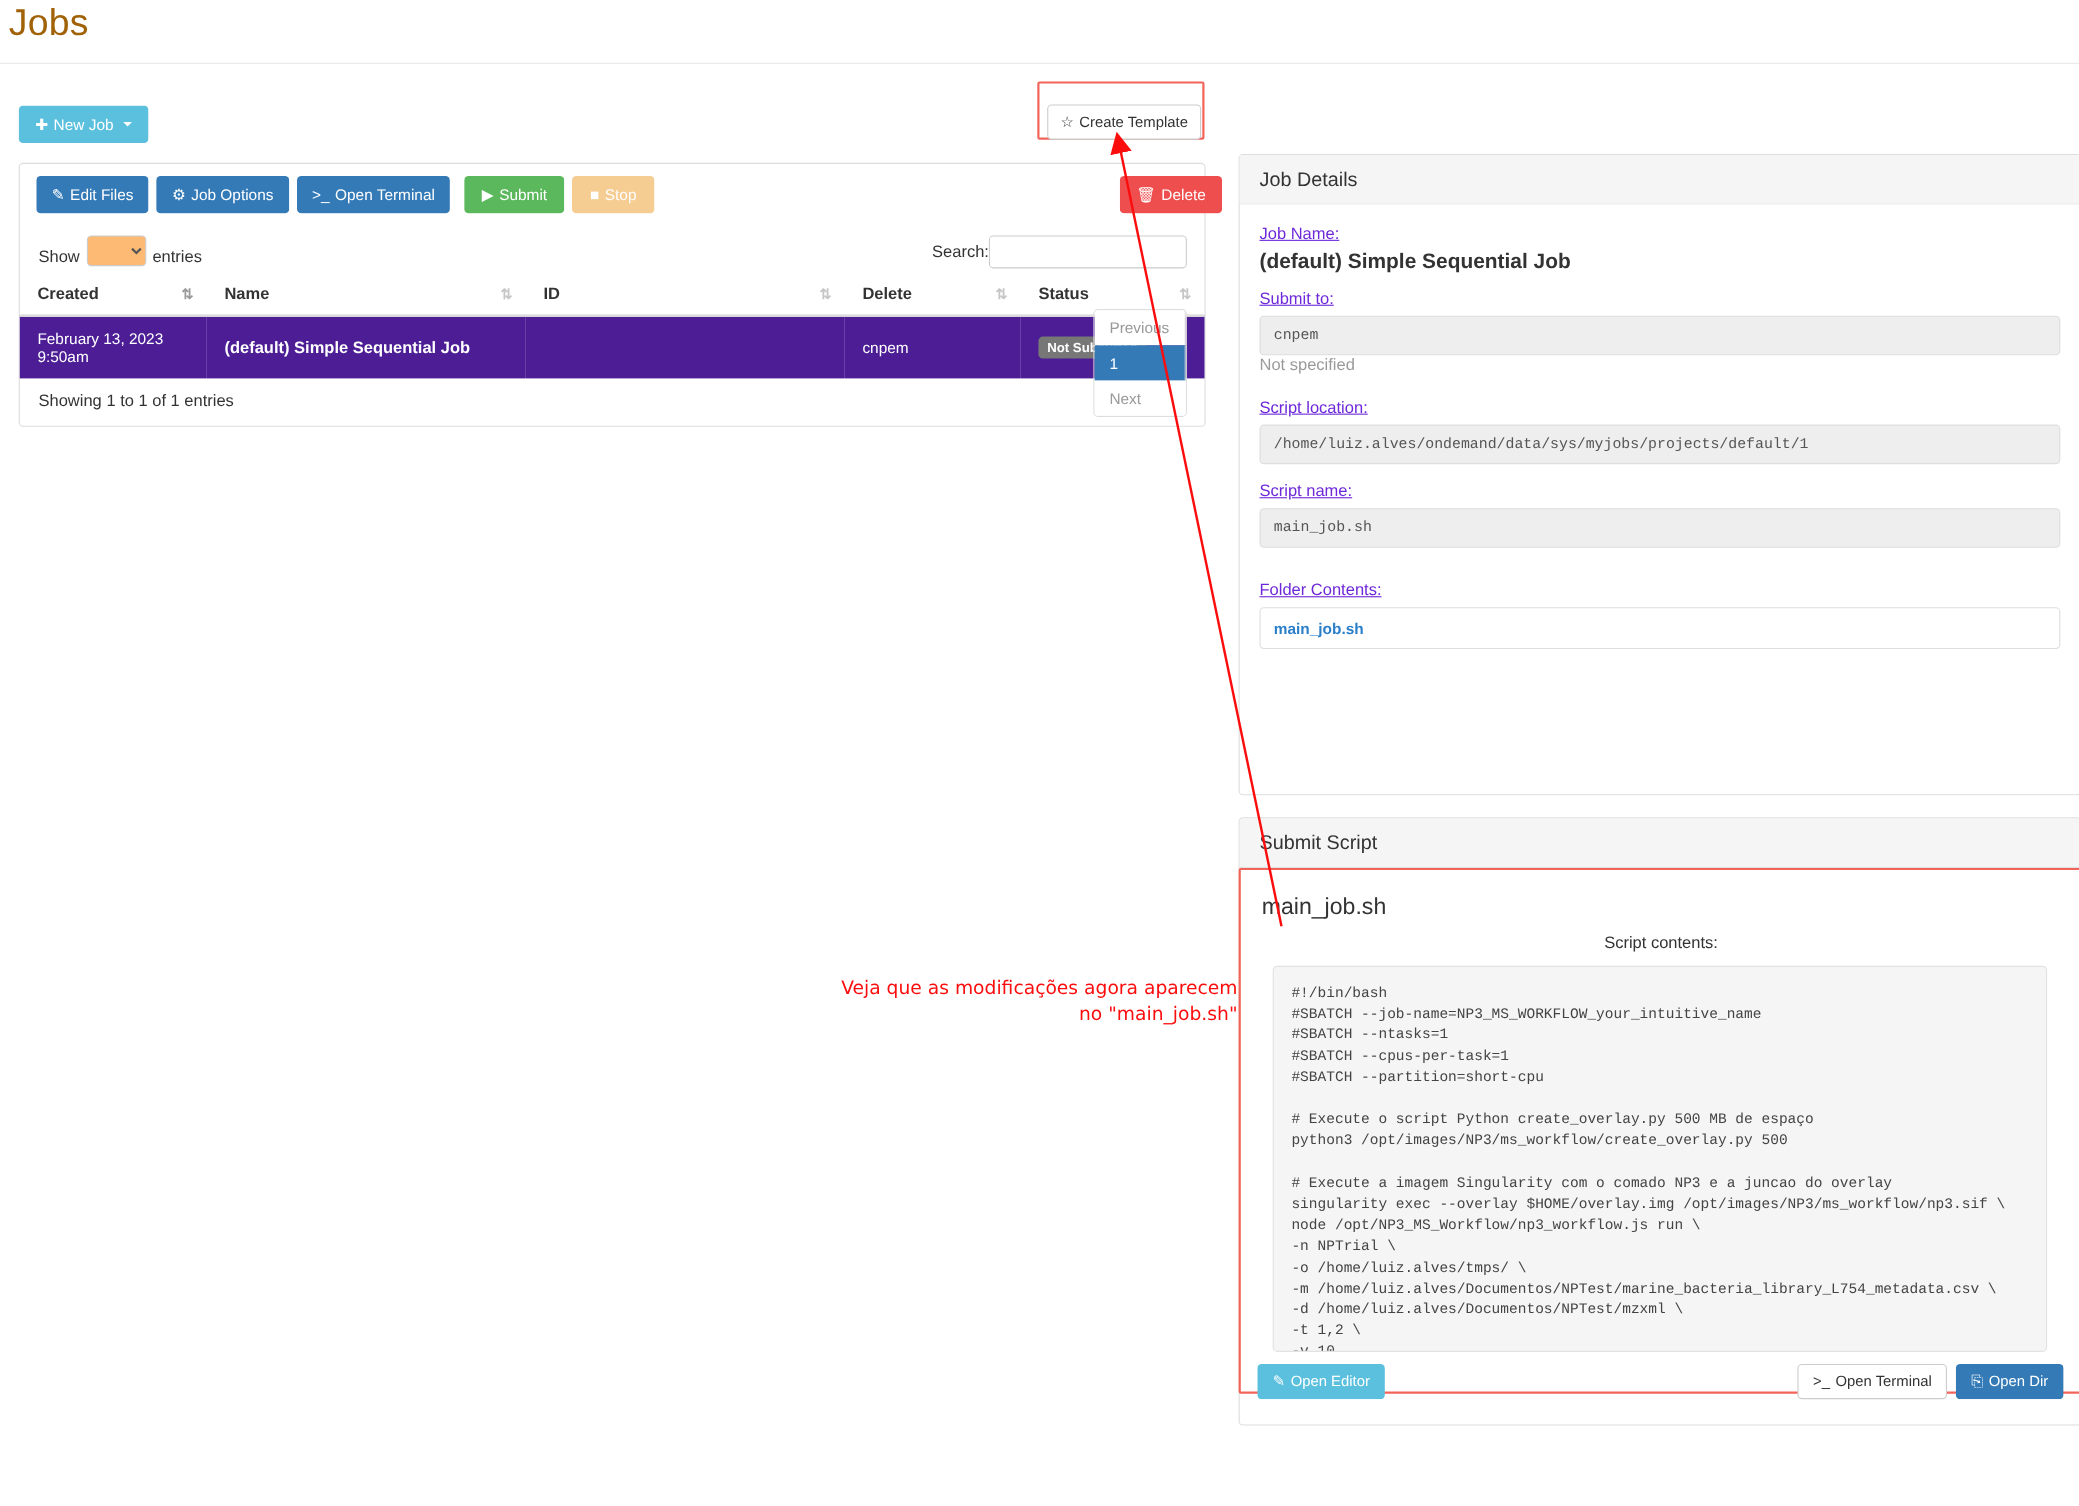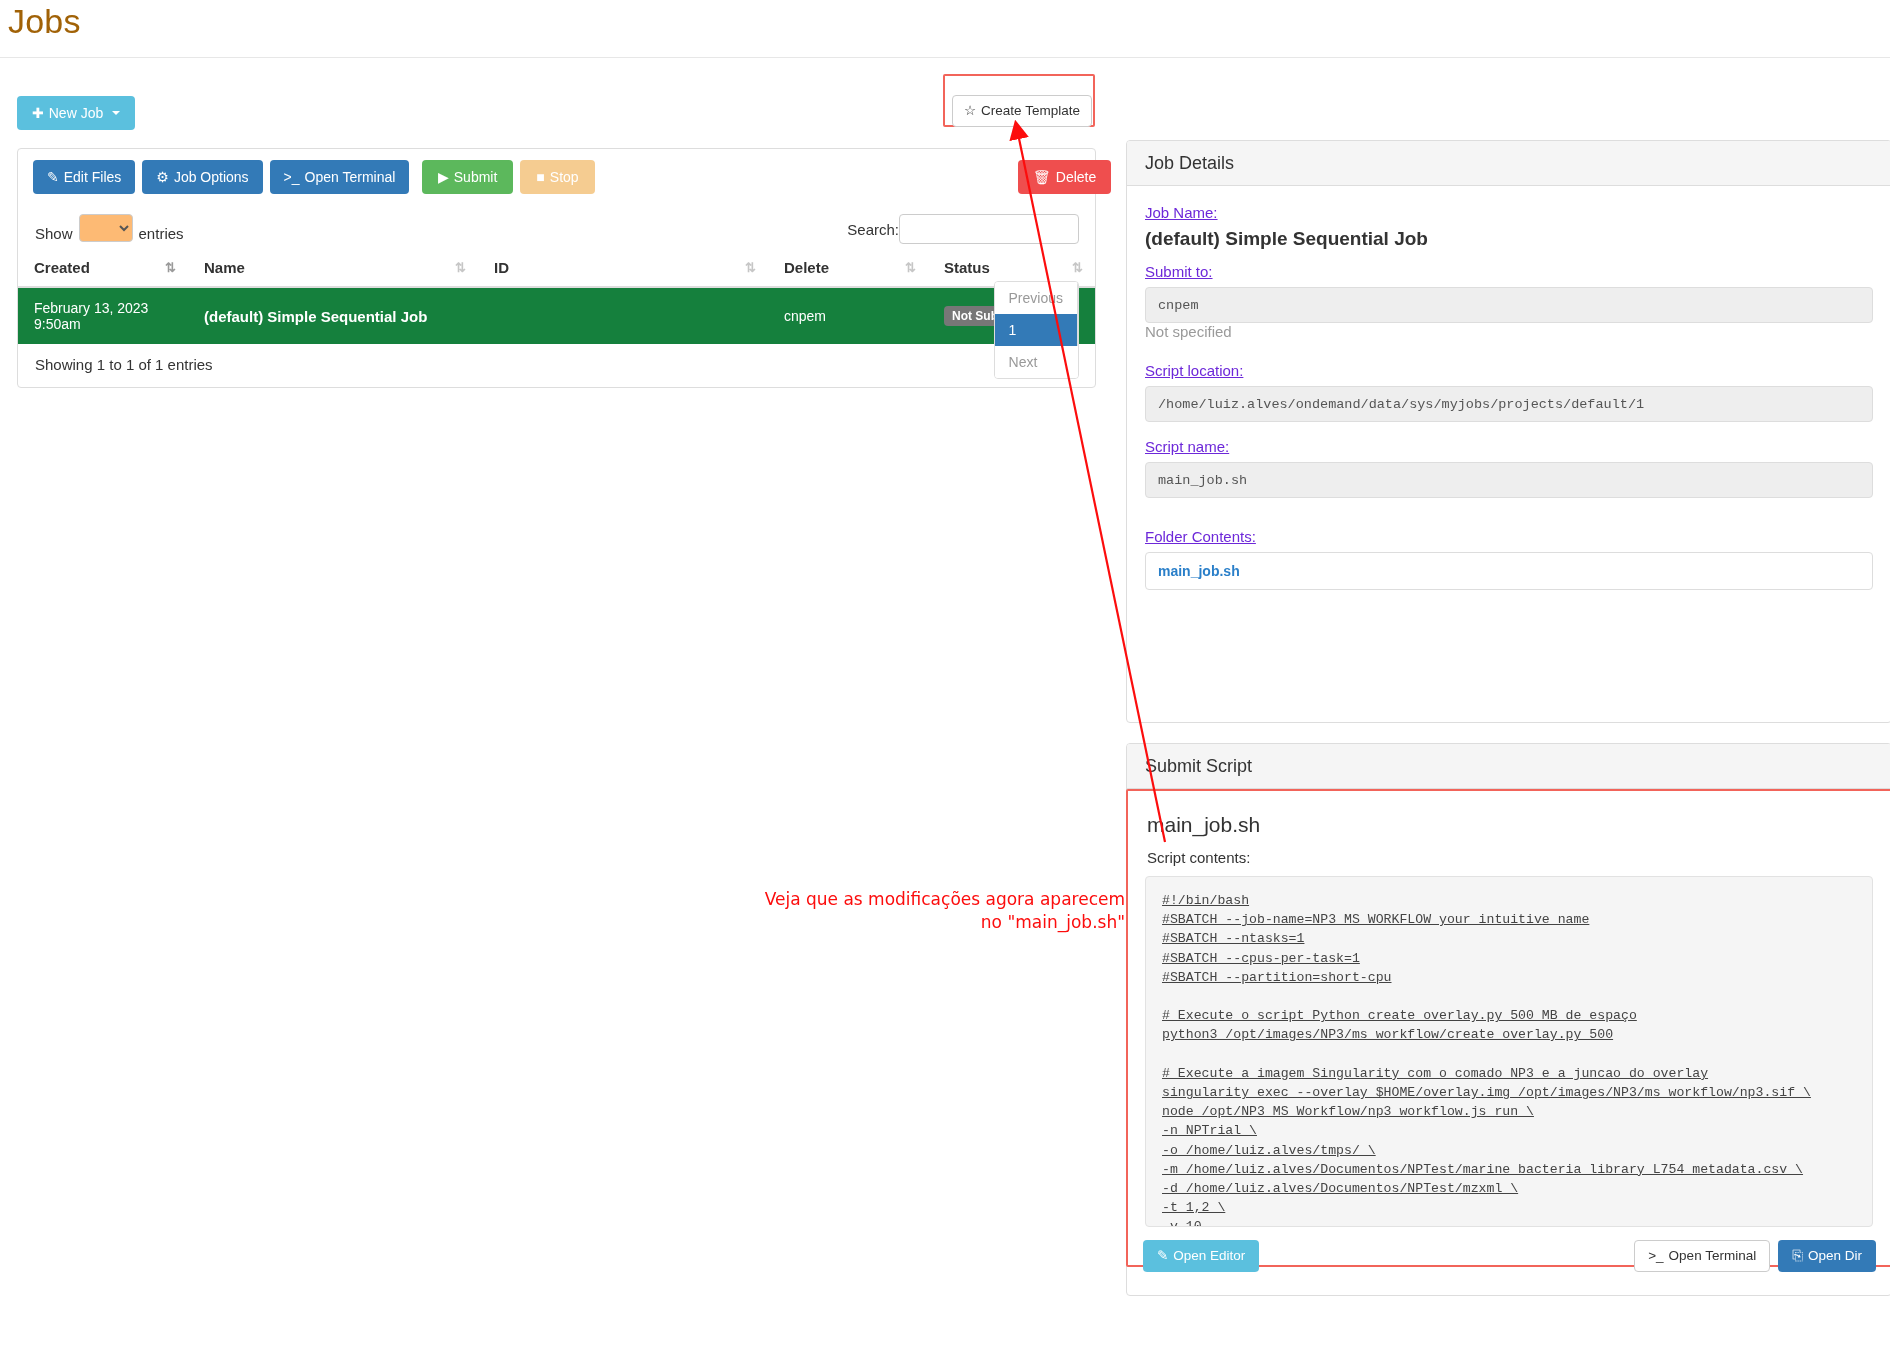--- a/index.html
+++ b/index.html
@@ -82,21 +82,21 @@
   }
   table.jobs th .sorticon {
     position: absolute; right: 14px; top: 9px; color: #c6c6c6;
     font-size: 13px; letter-spacing: -2px;
   }
   table.jobs th .sorticon.active { color: #9a9a9a; }
   table.jobs td {
     font-size: 14px; padding: 12px 10px 12px 16px; color: #fff;
     vertical-align: middle;
   }
-  tr.row-selected { background: #15803d; }
+  tr.row-selected { background: #4c1d95; }
   tr.row-selected td.name { font-weight: bold; font-size: 15px; }
   .badge-status {
     display: inline-block; background: #777; color: #fff; font-size: 12px;
     font-weight: bold; border-radius: 4px; padding: 4px 8px; line-height: 1;
   }
   .dt-info {
     position: absolute; left: 17px; bottom: 14px; font-size: 15px; color: #333;
   }
   .dt-paginate {
     position: absolute; right: 16px; bottom: 8px;
@@ -147,26 +147,26 @@
   .folder-box a {
     color: #2a7fc9; font-weight: bold; font-size: 14px;
     text-decoration: none; font-family: "Liberation Sans", sans-serif;
   }
 
   .submit-outline {
     position: absolute; left: 1126px; top: 789px; width: 766px; height: 478px;
     border: 2px solid #f2645a; border-radius: 2px; pointer-events: none;
   }
   .script-title { font-size: 21px; color: #333; margin: 6px 0 12px 2px; }
-  .script-sub { font-size: 15px; color: #333; margin: 0 0 10px 2px; }
+  .script-sub { font-size: 15px; color: #333; margin: 0 0 10px 2px; text-align: center; }
   pre.script {
-    margin: 0; background: #f5f5f5; border: 1px solid #e2e2e2; border-radius: 4px;
+    margin: 12px; background: #f5f5f5; border: 1px solid #e2e2e2; border-radius: 4px;
     padding: 14px 16px; font-family: "Liberation Mono", monospace;
     font-size: 13.2px; line-height: 19.2px; color: #444;
-    white-space: pre; overflow: hidden; height: 351px; text-decoration: underline;
+    white-space: pre; overflow: hidden; height: 351px;
   }
   .script-actions {
     position: absolute; left: 1143px; top: 1240px; width: 733px; height: 34px;
   }
   .btn-info { background: #5bc0de; color: #fff; padding: 8px 13px; font-size: 13.5px; }
   .btn-default { background: #fff; border: 1px solid #ccc; color: #333; padding: 8px 13px; font-size: 13.5px; }
   .btn-opendir { background: #337ab7; color: #fff; padding: 8px 13px; font-size: 13.5px; }
   .sa-right { position: absolute; right: 0; top: 0; display: flex; gap: 8px; }
 
   

